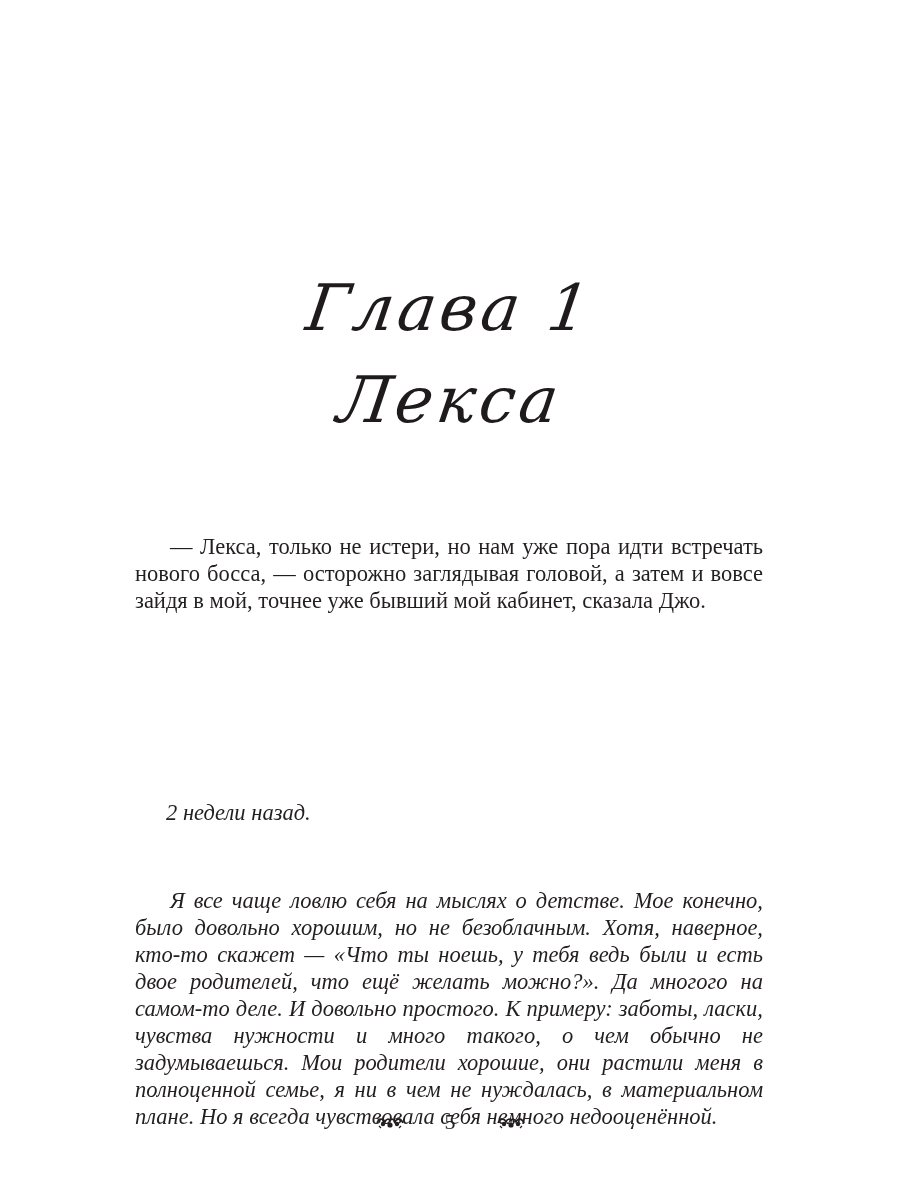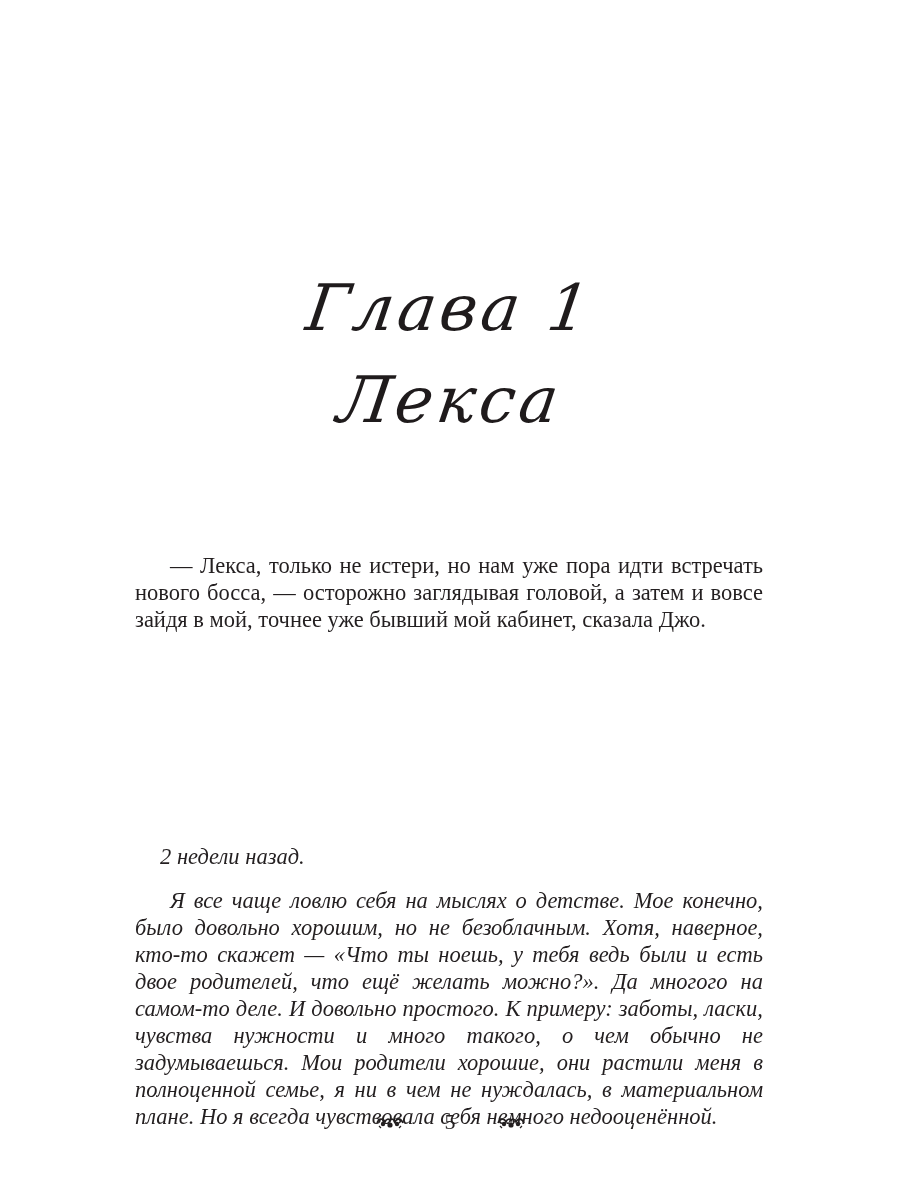--- a/index.html
+++ b/index.html
@@ -49,29 +49,28 @@
     width: 628px;
     font-size: 22.5px;
     line-height: 27px;
     text-align: justify;
     text-align-last: left;
   }
   .body-text p {
     margin: 0;
     text-indent: 35px;
   }
-  .dialogue { top: 552px; }
+  .dialogue { top: 533px; }
   .flashback-label {
     position: absolute;
-    left: 160px;
+    left: 166px;
     top: 799px;
     font-size: 22.5px;
     line-height: 27px;
     font-style: italic;
-    margin-top: 44px;
   }
   .italic-block {
     top: 843px;
     font-style: italic;
   }
   .italic-block p { hyphens: manual; margin-top: 44px; }
   .footer {
     position: absolute;
     top: 1110px;
     left: 0;

